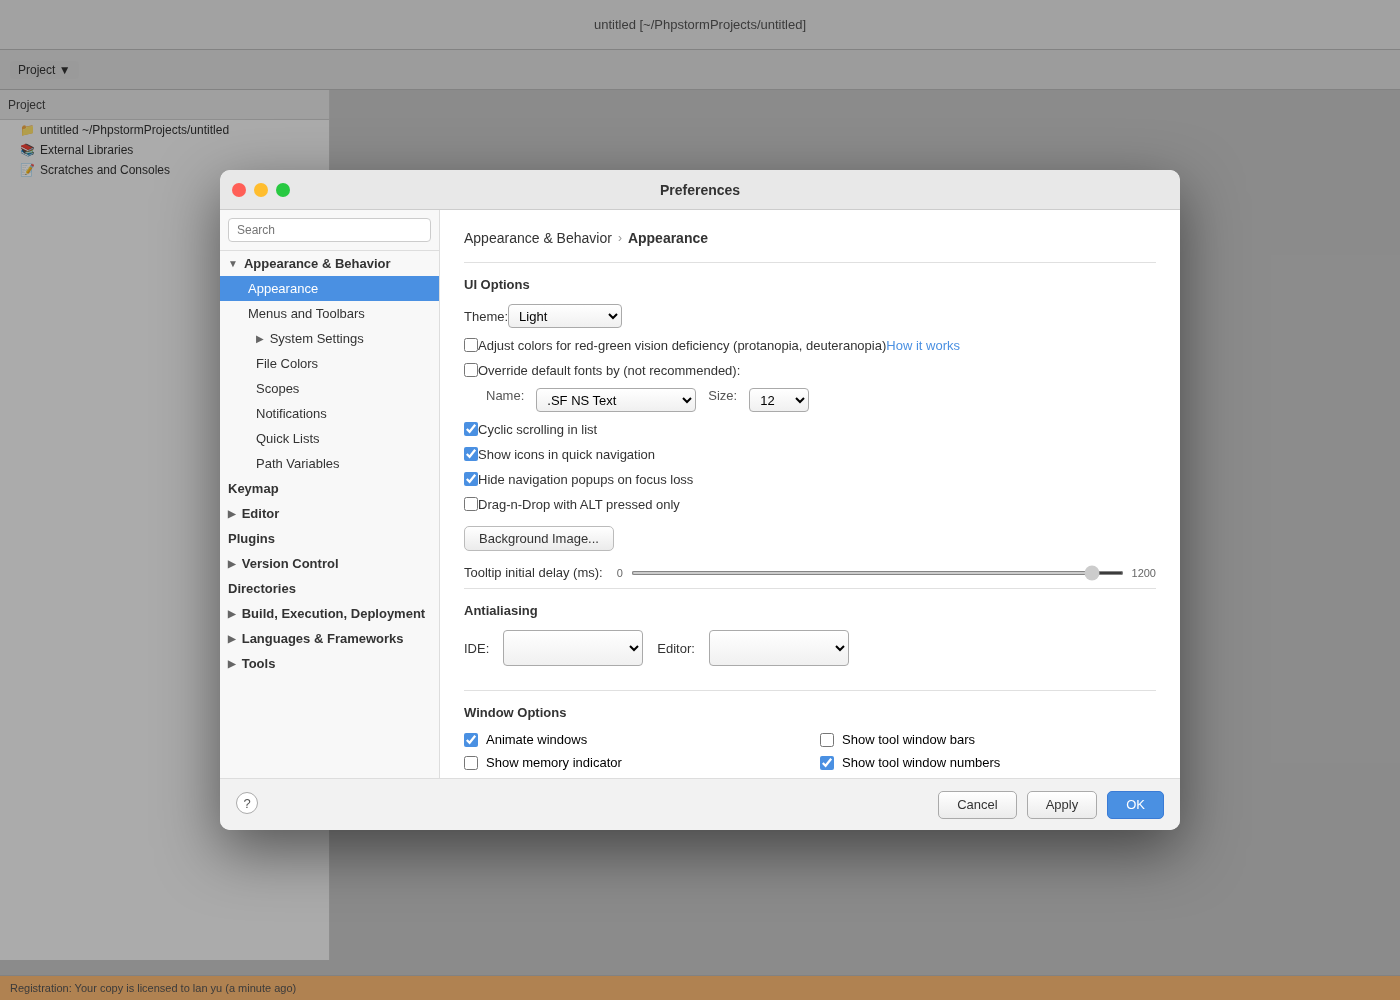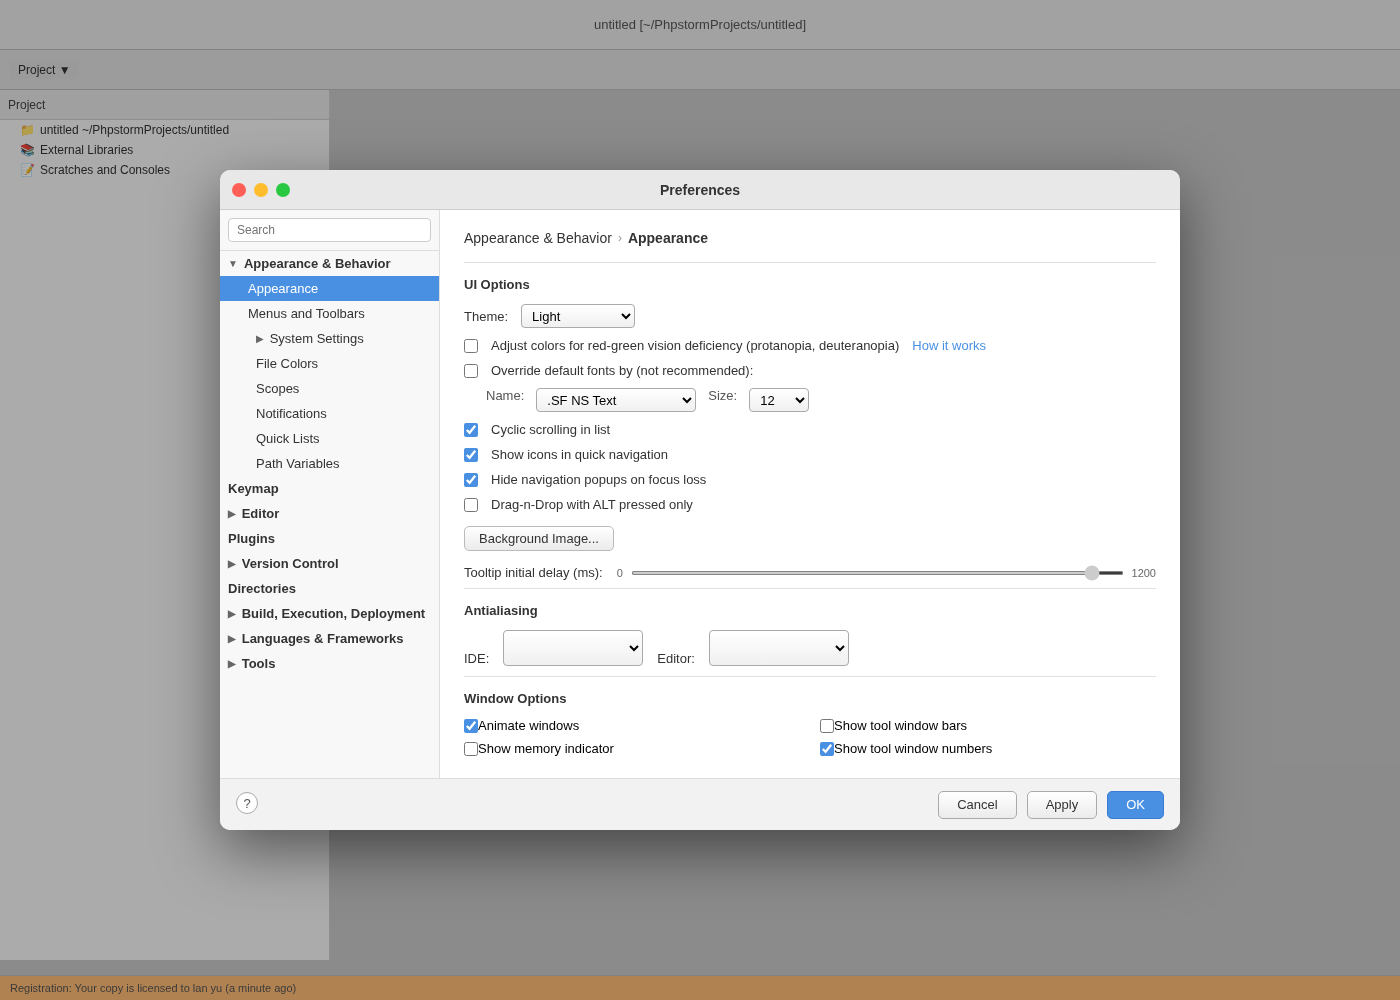--- a/index.html
+++ b/index.html
@@ -253,23 +253,23 @@
     }
 
     .section-divider {
       border: none;
       border-top: 1px solid #e0e0e0;
       margin-bottom: 14px;
     }
 
     .option-row {
       display: flex;
-      align-items: flex-end;
+      align-items: flex-start;
       margin-bottom: 10px;
-      gap: 13px;
+      gap: 0;
     }
 
     .option-row label {
       font-size: 13px;
       color: #333;
     }
 
     .theme-select {
       display: flex;
       align-items: center;
@@ -386,23 +386,23 @@
       font-size: 11px;
       color: #666;
     }
 
     .antialiasing-section {
       margin-top: 6px;
     }
 
     .aa-row {
       display: flex;
-      align-items: flex-end;
+      align-items: center;
       gap: 14px;
-      margin-bottom: 10px;
+      margin-bottom: 24px;
     }
 
     .aa-label {
       font-size: 13px;
       color: #333;
     }
 
     .aa-select {
       height: 24px;
       border: 1px solid #aaa;
@@ -416,20 +416,21 @@
     .window-opts-grid {
       display: grid;
       grid-template-columns: 1fr 1fr;
       gap: 8px 20px;
       margin-top: 8px;
     }
 
     .window-opt-row {
       display: flex;
       align-items: center;
+      gap: 8px;
     }
 
     
     .prefs-footer {
       height: 52px;
       background: #f2f2f2;
       border-top: 1px solid #ddd;
       display: flex;
       align-items: center;
       justify-content: flex-end;

